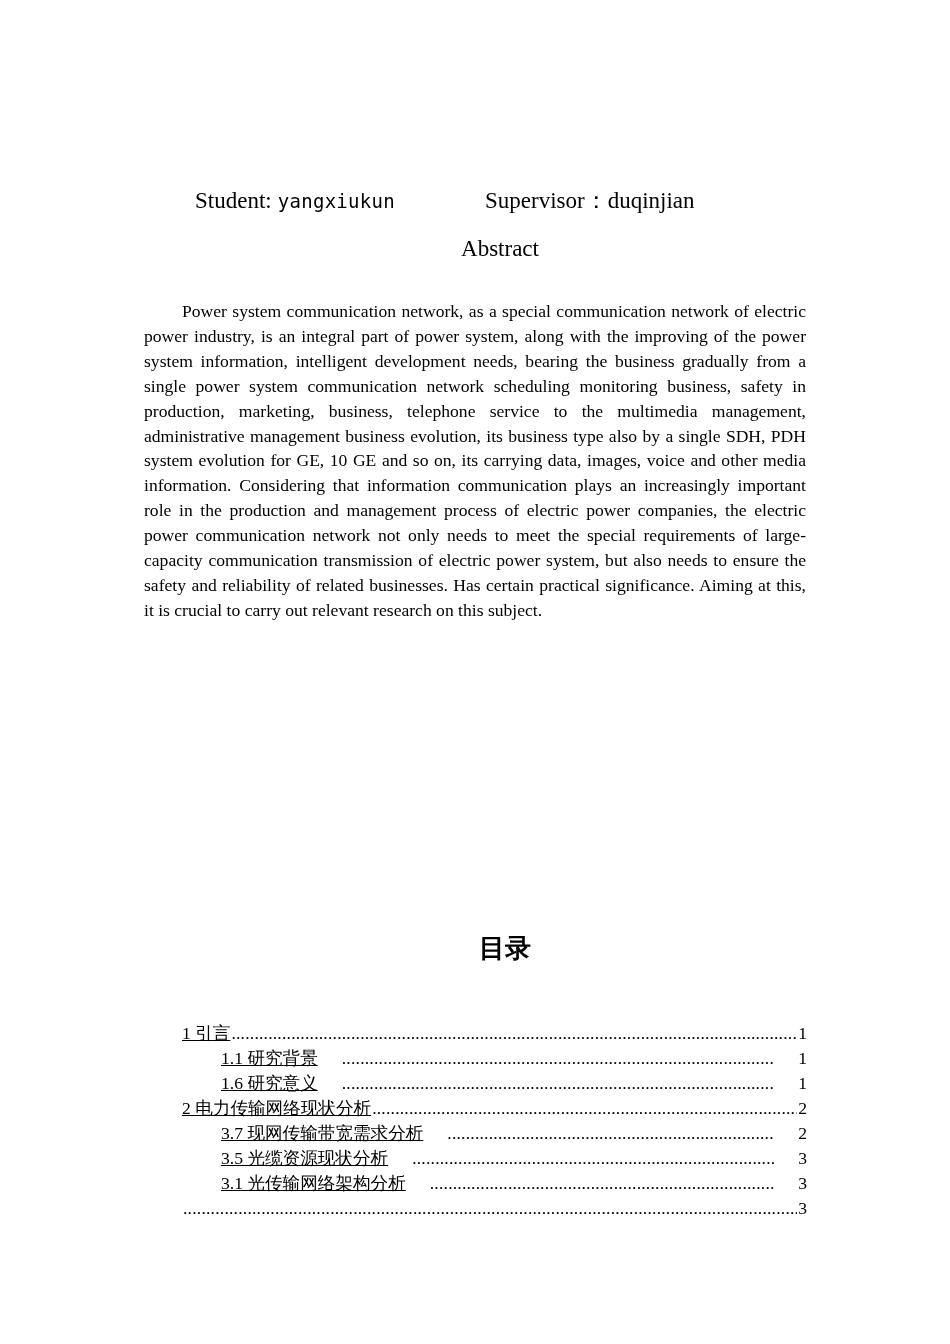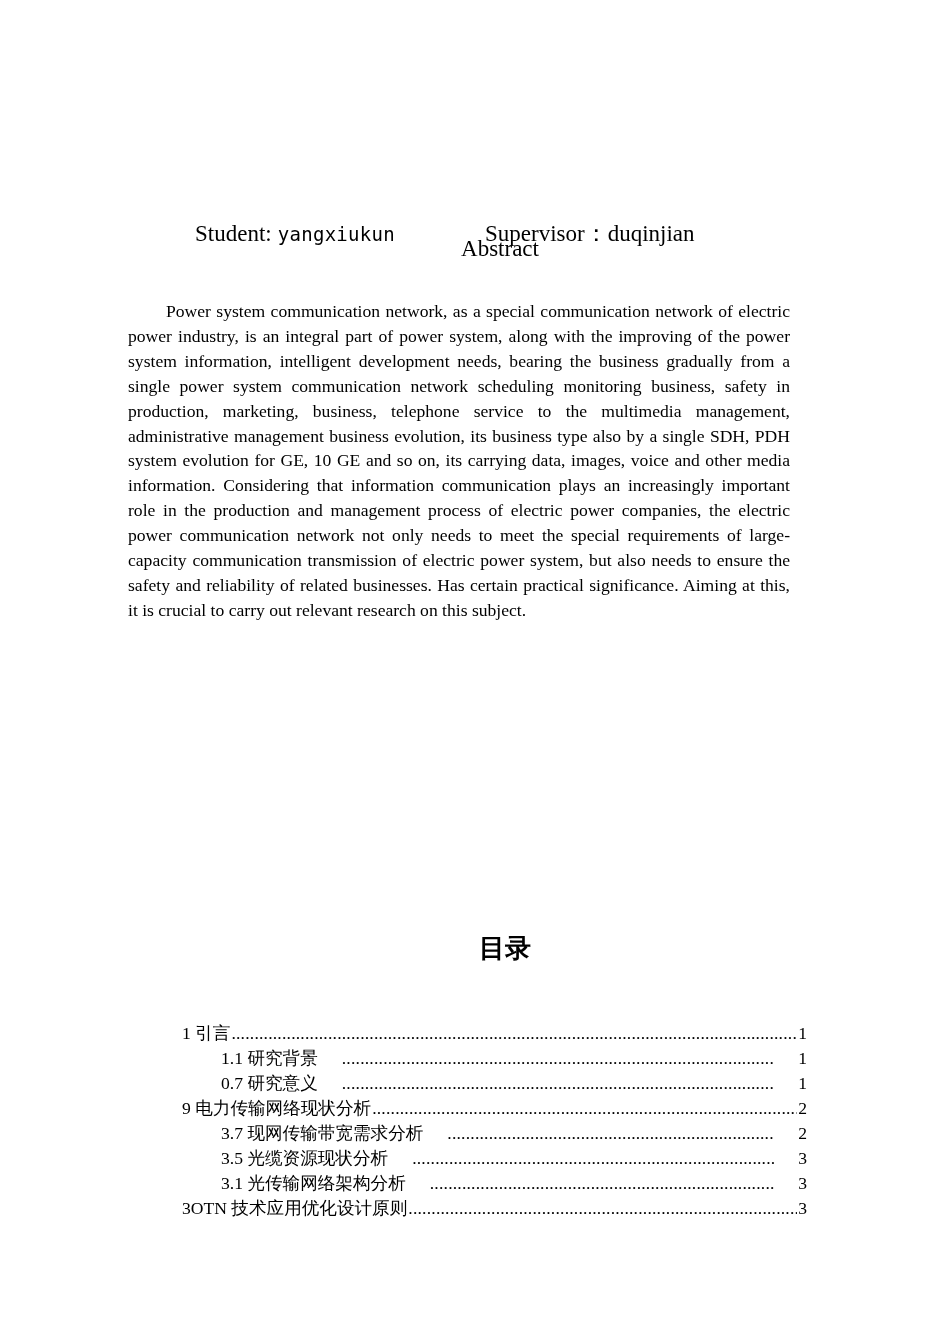--- a/index.html
+++ b/index.html
@@ -21,21 +21,20 @@
       width: 950px;
       height: 1344px;
     }
     .authors {
       position: absolute;
       top: 186px;
       left: 195px;
       font-size: 23px;
       line-height: 30px;
       white-space: nowrap;
-      margin-top: 33px;
     }
     .authors .student-label { }
     .authors .student-name {
       font-family: "DejaVu Sans Mono", monospace;
       font-size: 19px;
       margin-left: 6px;
       letter-spacing: 0.3px;
     }
     .authors .supervisor {
       position: absolute;
@@ -48,21 +47,21 @@
       top: 234px;
       left: 0;
       width: 1000px;
       text-align: center;
       font-size: 23px;
       line-height: 30px;
     }
     .abstract-body {
       position: absolute;
       top: 299px;
-      left: 128px;
+      left: 144px;
       width: 662px;
       font-size: 17.6px;
       line-height: 24.9px;
       text-align: justify;
     }
     .abstract-body p {
       margin: 0;
       text-indent: 38px;
     }
     .abstract-body .keywords-label {
@@ -93,20 +92,21 @@
       height: 25px;
       overflow: hidden;
     }
     .toc-row.level-2 {
       padding-left: 39px;
       gap: 23px;
     }
     .toc-label {
       white-space: nowrap;
       font-family: "Liberation Serif", "DejaVu Sans", serif;
+      text-decoration: underline;
     }
     .toc-dots {
       flex: 1;
       overflow: hidden;
       white-space: nowrap;
       margin: 0 1px;
     }
     .toc-dots::before {
       content: "........................................................................................................................................................................................................";
       letter-spacing: 0.2px;
@@ -138,44 +138,43 @@
       <span class="toc-label">1 引言</span>
       <span class="toc-dots"></span>
       <span class="toc-page">1</span>
     </div>
     <div class="toc-row level-2">
       <span class="toc-label">1.1 研究背景</span>
       <span class="toc-dots"></span>
       <span class="toc-page">1</span>
     </div>
     <div class="toc-row level-2">
-      <span class="toc-label">0.7 研究意义</span>
+      <span class="toc-label">1.6 研究意义</span>
       <span class="toc-dots"></span>
       <span class="toc-page">1</span>
     </div>
     <div class="toc-row level-1">
-      <span class="toc-label">9 电力传输网络现状分析</span>
+      <span class="toc-label">2 电力传输网络现状分析</span>
       <span class="toc-dots"></span>
       <span class="toc-page">2</span>
     </div>
     <div class="toc-row level-2">
       <span class="toc-label">3.7 现网传输带宽需求分析</span>
       <span class="toc-dots"></span>
       <span class="toc-page">2</span>
     </div>
     <div class="toc-row level-2">
       <span class="toc-label">3.5 光缆资源现状分析</span>
       <span class="toc-dots"></span>
       <span class="toc-page">3</span>
     </div>
     <div class="toc-row level-2">
       <span class="toc-label">3.1 光传输网络架构分析</span>
       <span class="toc-dots"></span>
       <span class="toc-page">3</span>
     </div>
     <div class="toc-row level-1">
-      <span class="toc-label">3OTN 技术应用优化设计原则</span>
       <span class="toc-dots"></span>
       <span class="toc-page">3</span>
     </div>
   </div>
 
 </div>
 
 </body></html>

